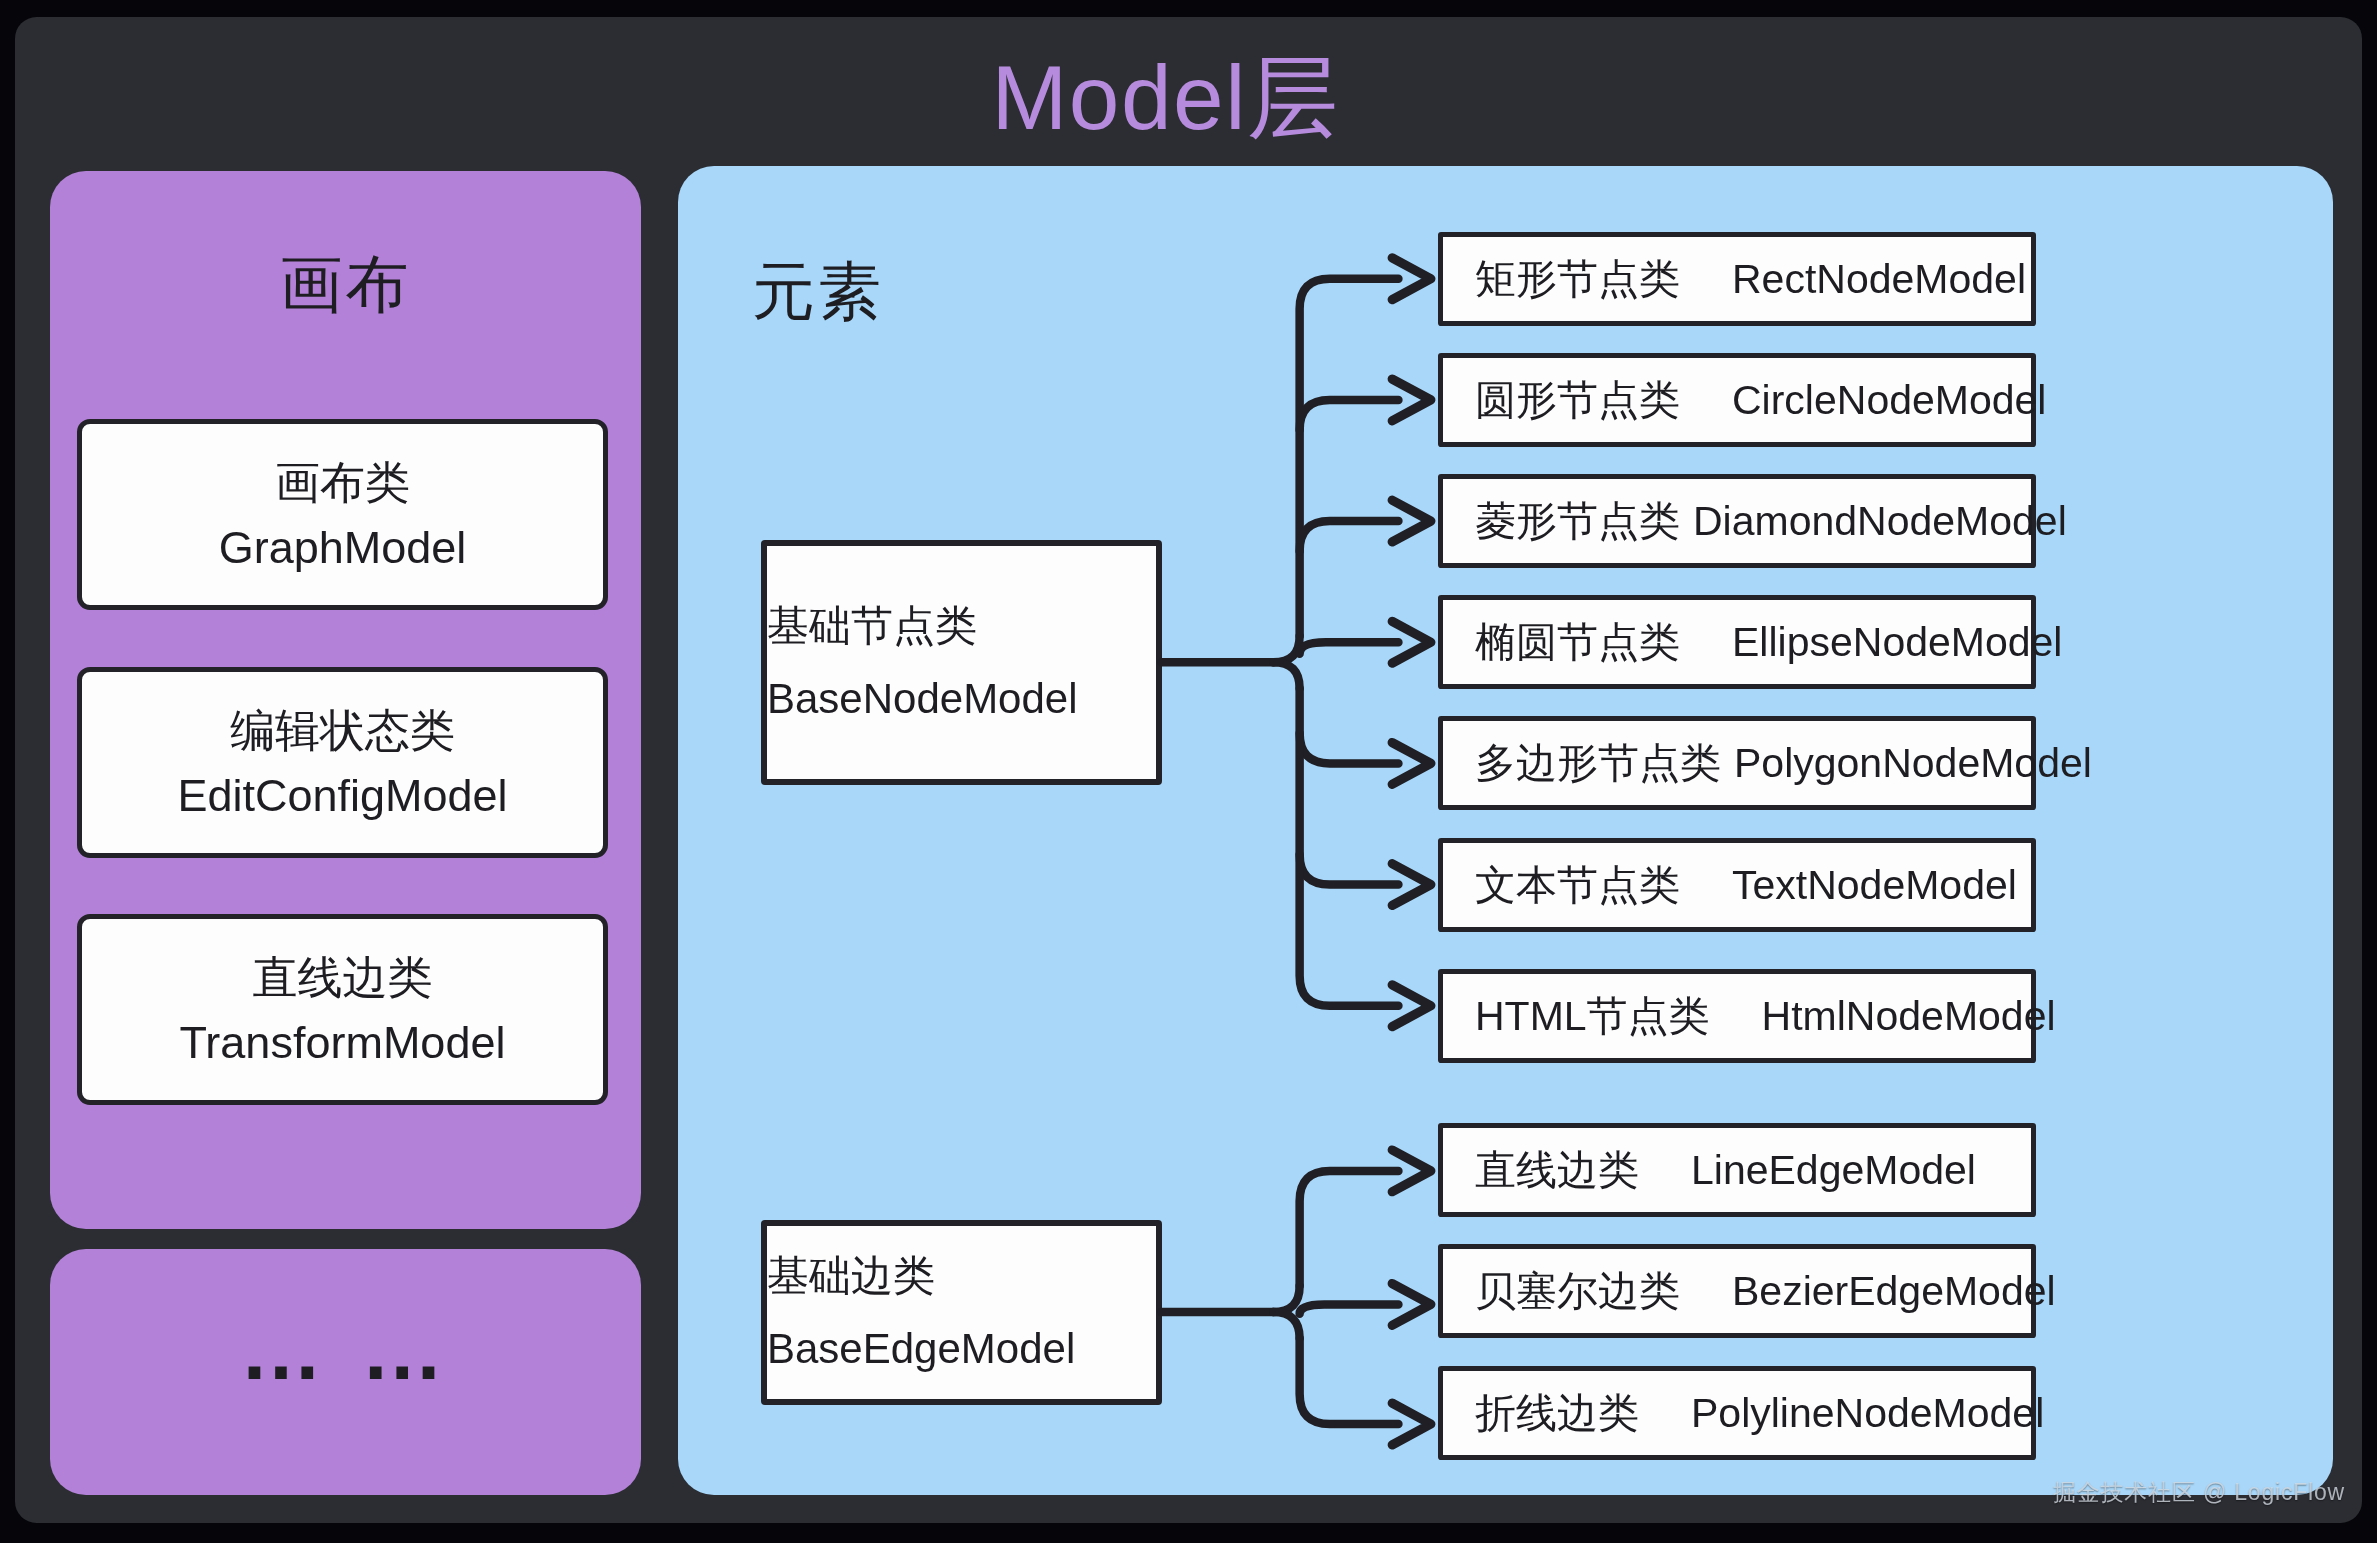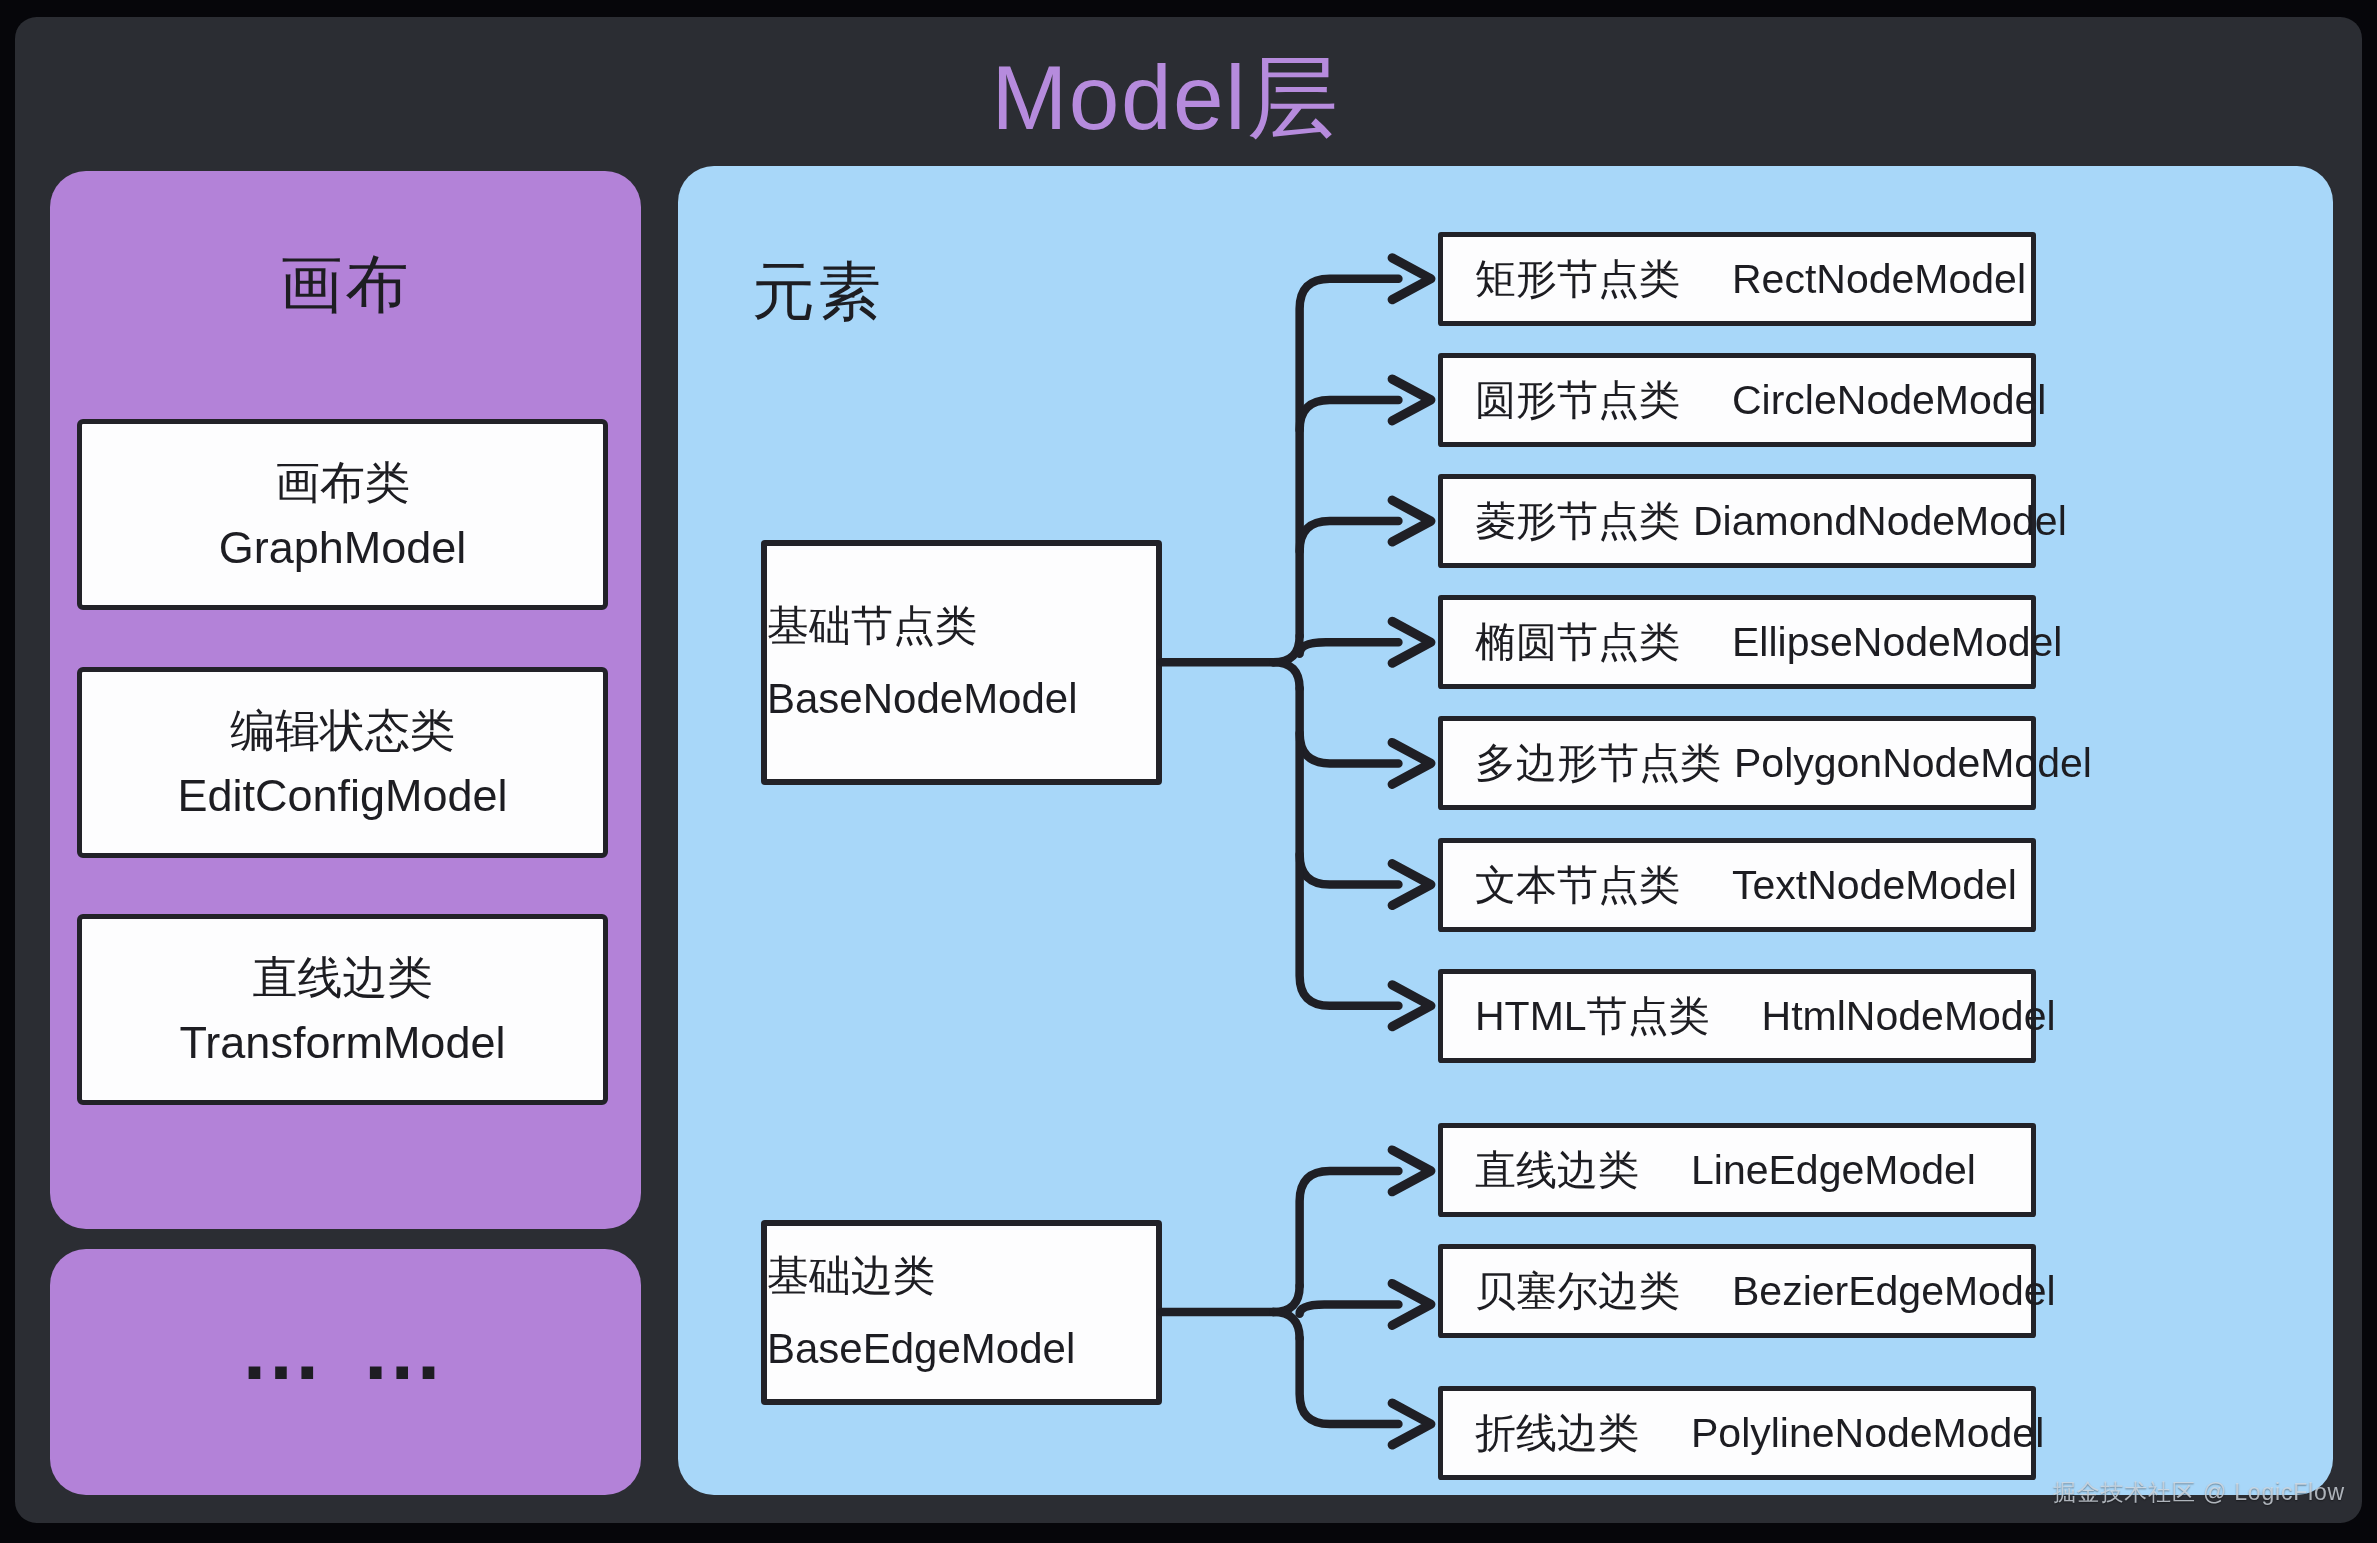--- a/index.html
+++ b/index.html
@@ -26,21 +26,21 @@
     position:absolute;background:#b382d8;border-radius:36px;
   }
   .panel-canvas{left:50px;top:171px;width:591px;height:1058px;}
   .panel-more{left:50px;top:1249px;width:591px;height:246px;}
   .panel-heading{
     position:absolute;left:0;top:0;width:100%;
     text-align:center;color:#1d1d22;font-size:63px;letter-spacing:3.1px;
   }
   .panel-canvas .panel-heading{top:241px;top:71px;}
   .white-box{
-    position:absolute;background:#fdfdfe;border:5.4px solid #222228;border-radius:6px;
+    position:absolute;background:#fdfdfe;border:5.4px solid #222228;border-radius:13px;
     display:flex;flex-direction:column;align-items:center;justify-content:center;
     color:#1d1d22;box-sizing:border-box;
   }
   .canvas-box{left:27px;width:531px;height:191px;font-size:45px;line-height:1.0;gap:20px;}
   .canvas-box-1{top:248px;}
   .canvas-box-2{top:496px;}
   .canvas-box-3{top:743px;}
   .more-dots{
     position:absolute;left:0;top:50%;width:100%;
     transform:translateY(-72%);
@@ -67,21 +67,21 @@
     position:absolute;left:760px;width:598px;height:94px;
     background:#fdfdfe;border:5.4px solid #222228;border-radius:3.1px;
     display:flex;flex-direction:row;align-items:center;
     padding-left:32px;gap:52px;
     color:#1d1d22;font-size:41px;box-sizing:border-box;white-space:nowrap;
   }
   .model-row.tight{gap:13px;}
   .row-0{top:66px;}  .row-1{top:187px;} .row-2{top:308px;}
   .row-3{top:429px;} .row-4{top:550px;} .row-5{top:672px;}
   .row-6{top:803px;}
-  .row-7{top:957px;} .row-8{top:1078px;} .row-9{top:1200px;margin-top:20px;}
+  .row-7{top:957px;} .row-8{top:1078px;} .row-9{top:1200px;}
   
   .connector-layer{
     position:absolute;left:0;top:0;width:2377px;height:1543px;
     pointer-events:none;
   }
   .connector-layer path{
     stroke:#1f1f25;stroke-width:11;fill:none;
     stroke-linecap:round;stroke-linejoin:round;
   }
   .connector-layer path.head{stroke-width:12;}

